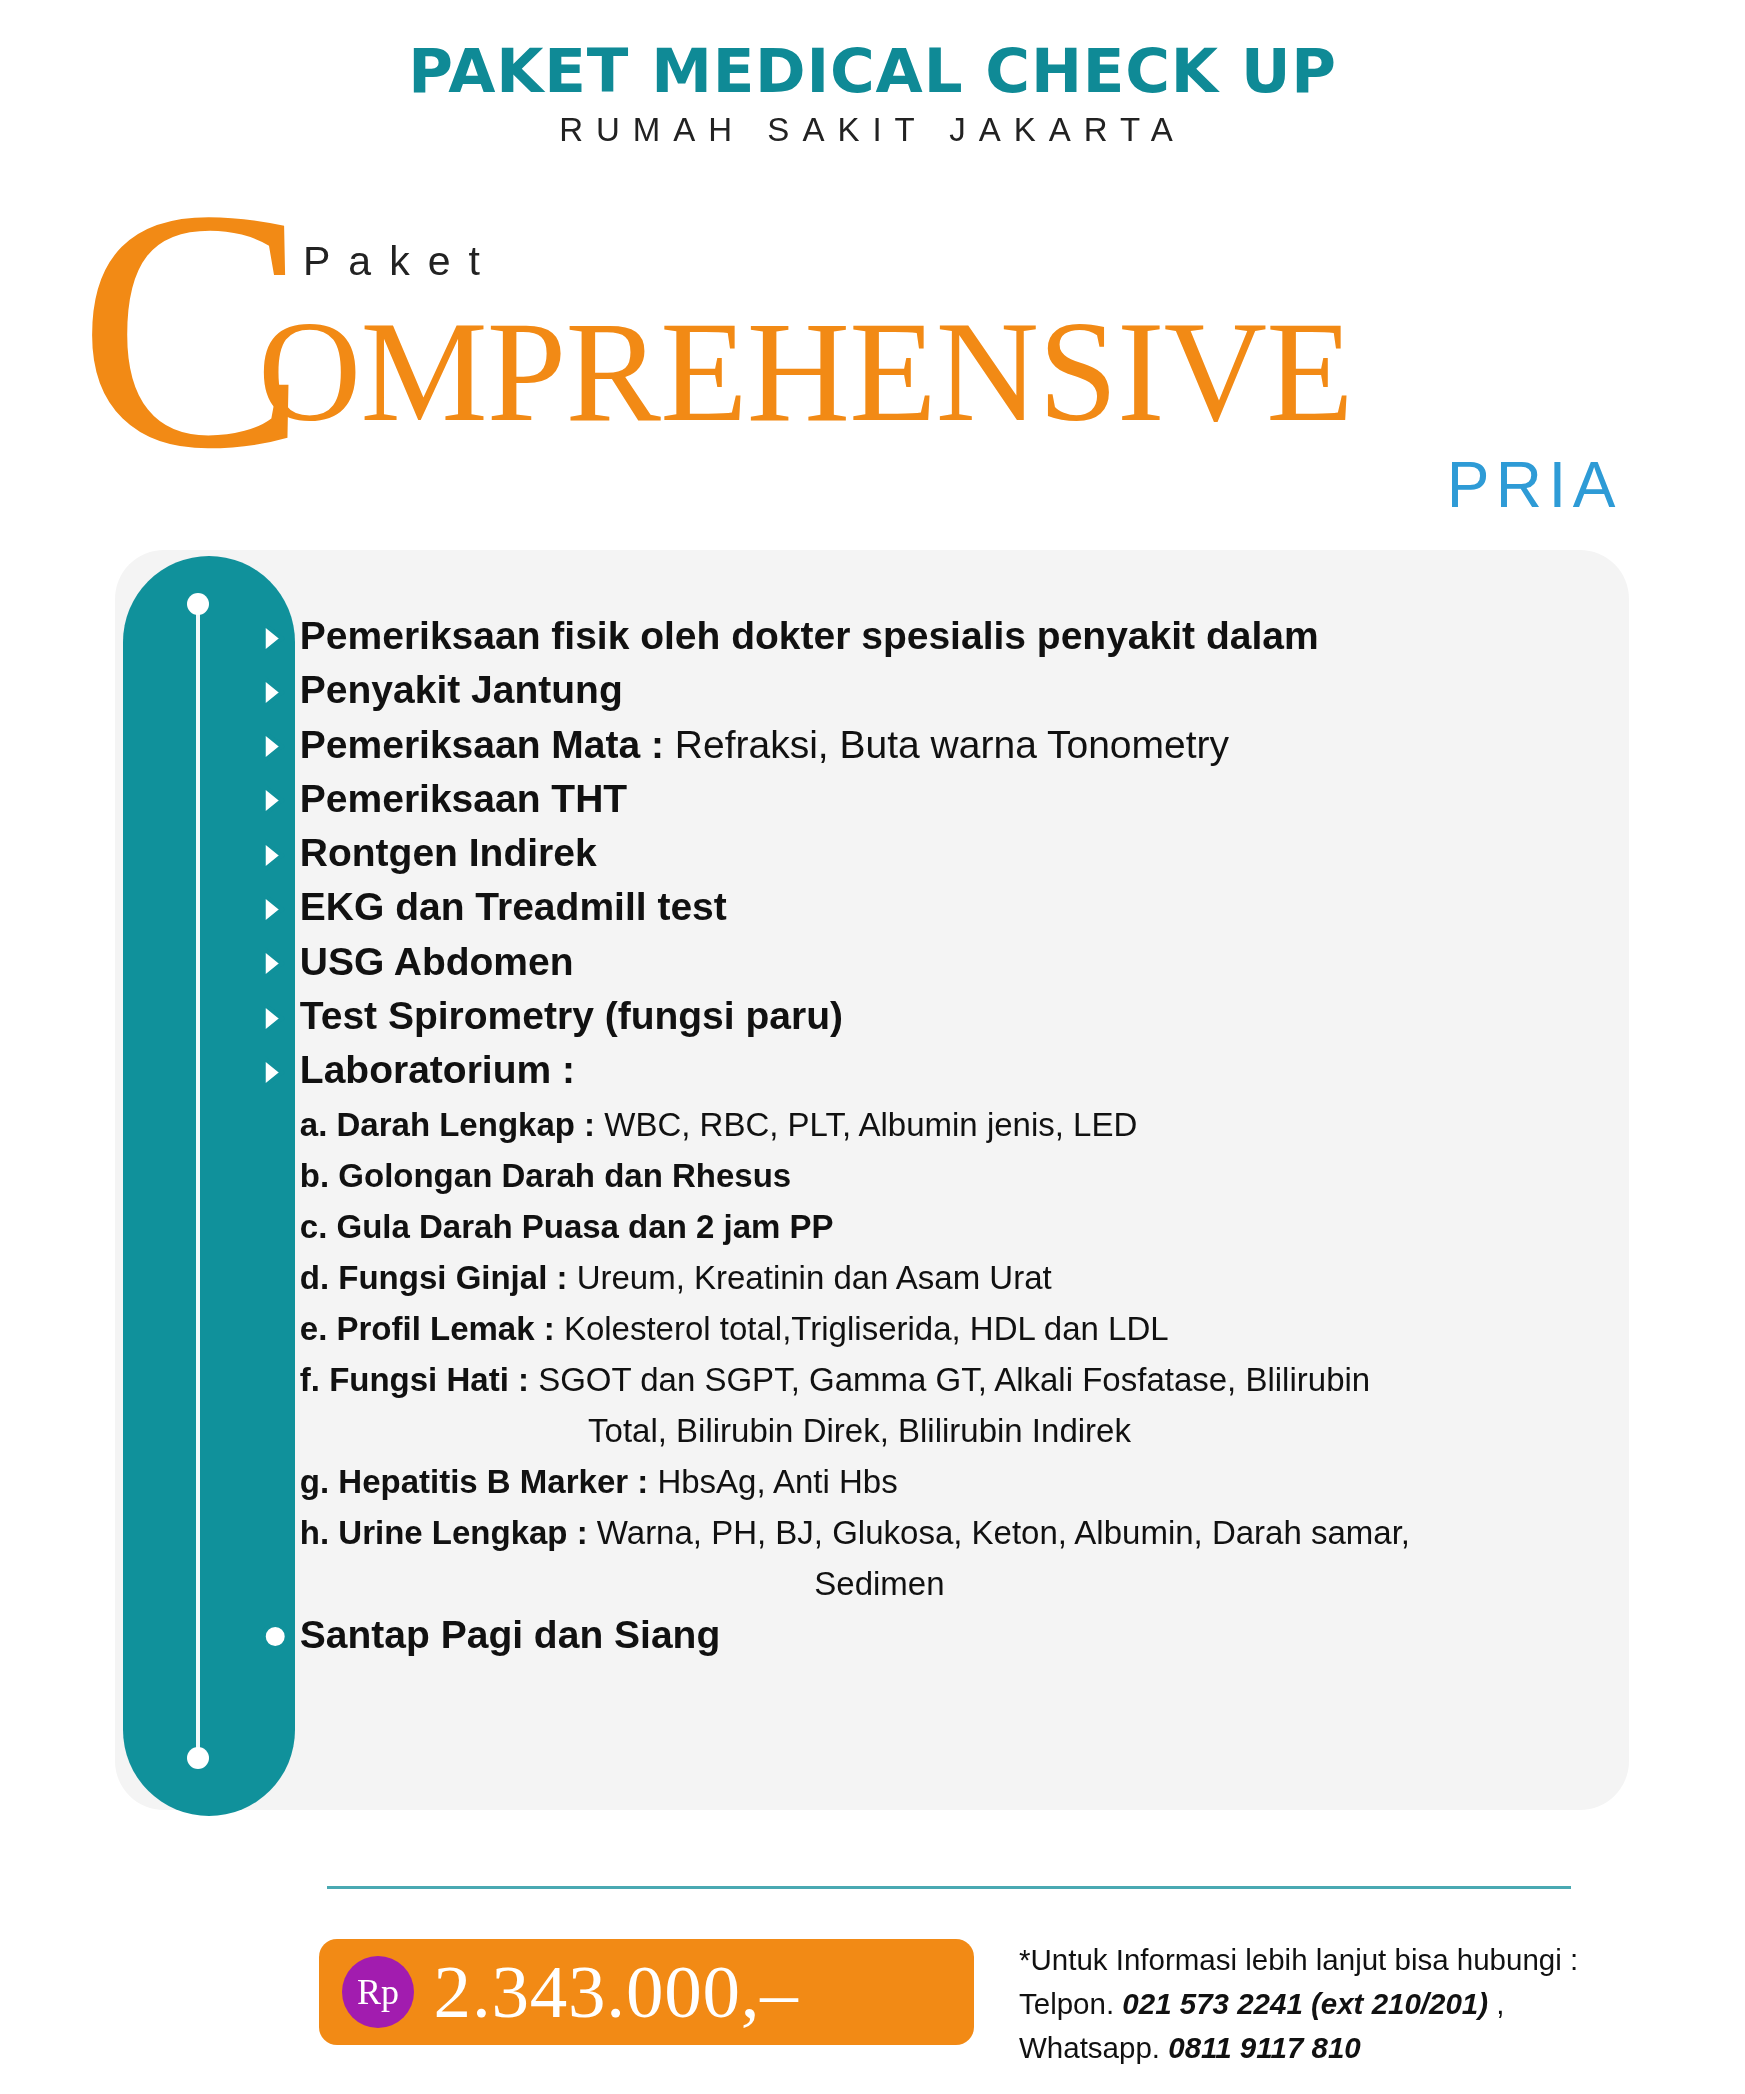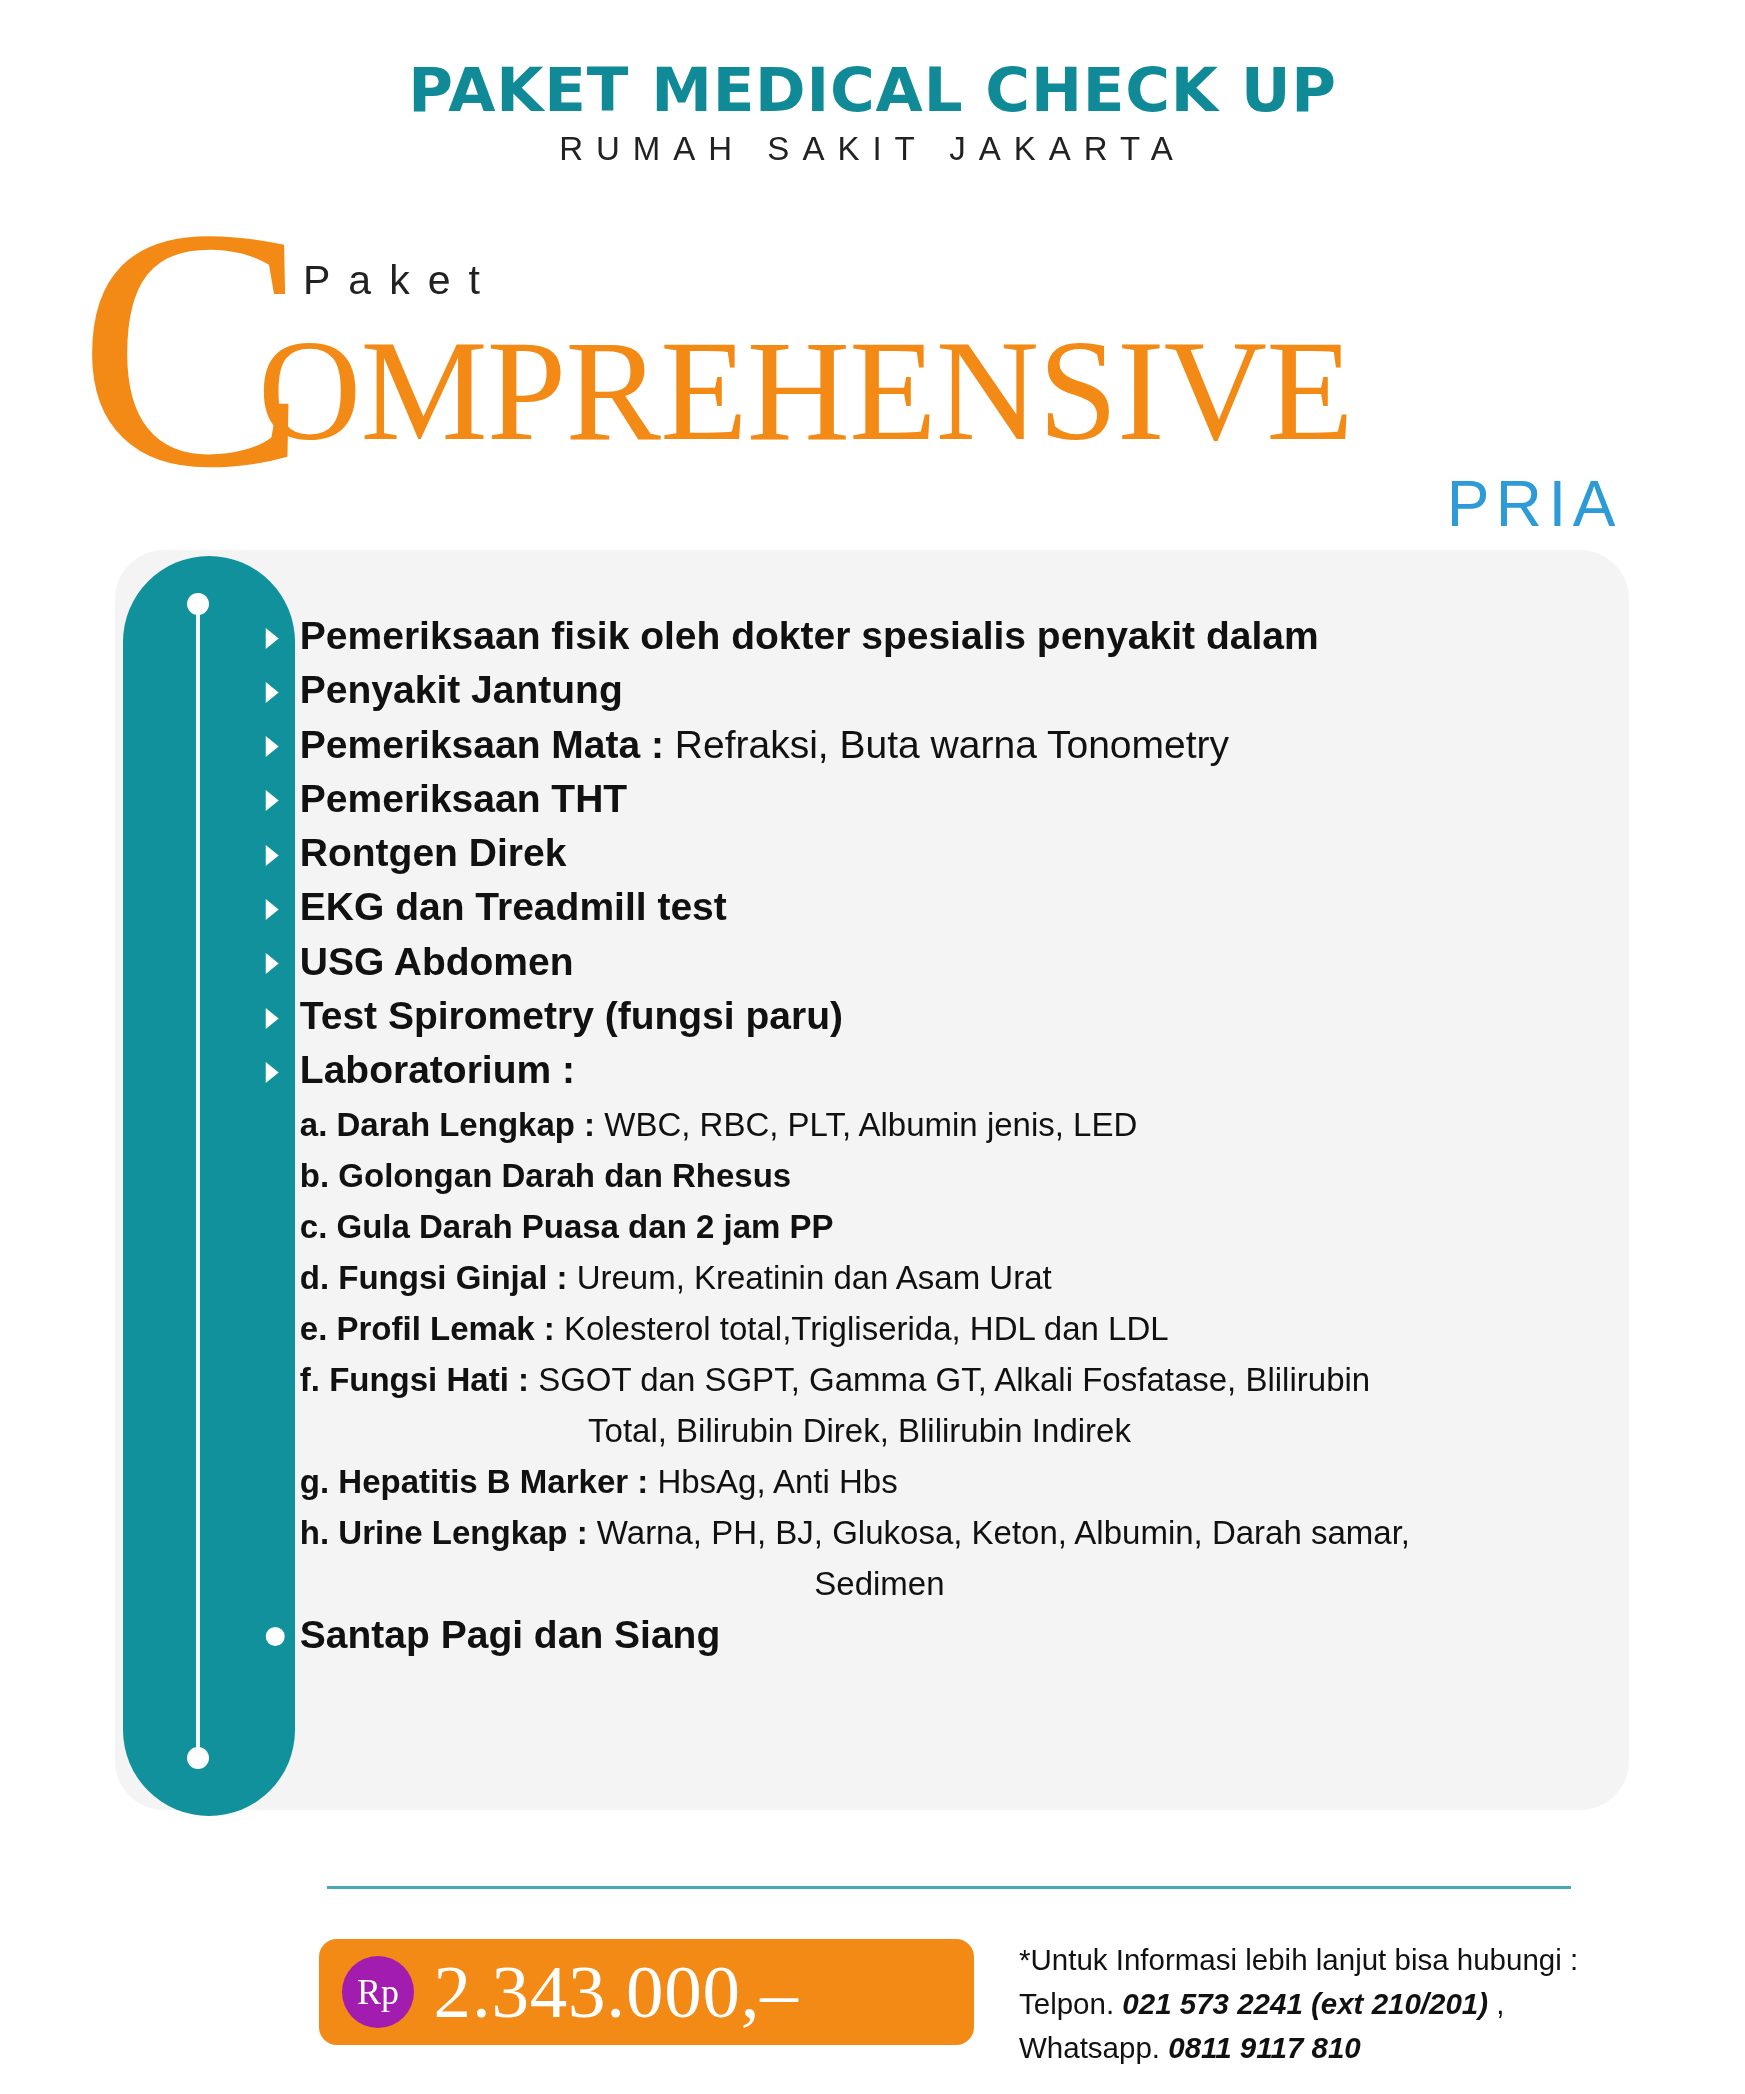--- a/index.html
+++ b/index.html
@@ -12,21 +12,21 @@
     height: 2095px;
     font-family: "Liberation Sans", sans-serif;
     color: #1b1b1b;
     position: relative;
     overflow: hidden;
   }
 
   
   .header {
     text-align: center;
-    padding-top: 58px;
+    padding-top: 39px;
   }
   .header-title {
     font-size: 61px;
     font-weight: bold;
     letter-spacing: 0.8px;
     color: #0f8a96;
     font-family: "DejaVu Sans", sans-serif;
     line-height: 1.05;
   }
   .header-sub {
@@ -287,21 +287,21 @@
     </span>
     <span class="row-text"><b>Pemeriksaan THT</b><span></span></span>
   </div>
 
   <div class="row">
     <span class="bullet">
       <svg width="38" height="33" viewBox="0 0 46 40">
           <path d="M2 2 L24 20 L2 38 Z" fill="#ffffff" stroke="#10919B" stroke-width="5"></path>
         </svg>
     </span>
-    <span class="row-text"><b>Rontgen Direk</b><span></span></span>
+    <span class="row-text"><b>Rontgen Indirek</b><span></span></span>
   </div>
 
   <div class="row">
     <span class="bullet">
       <svg width="38" height="33" viewBox="0 0 46 40">
           <path d="M2 2 L24 20 L2 38 Z" fill="#ffffff" stroke="#10919B" stroke-width="5"></path>
         </svg>
     </span>
     <span class="row-text"><b>EKG dan Treadmill test</b><span></span></span>
   </div>

